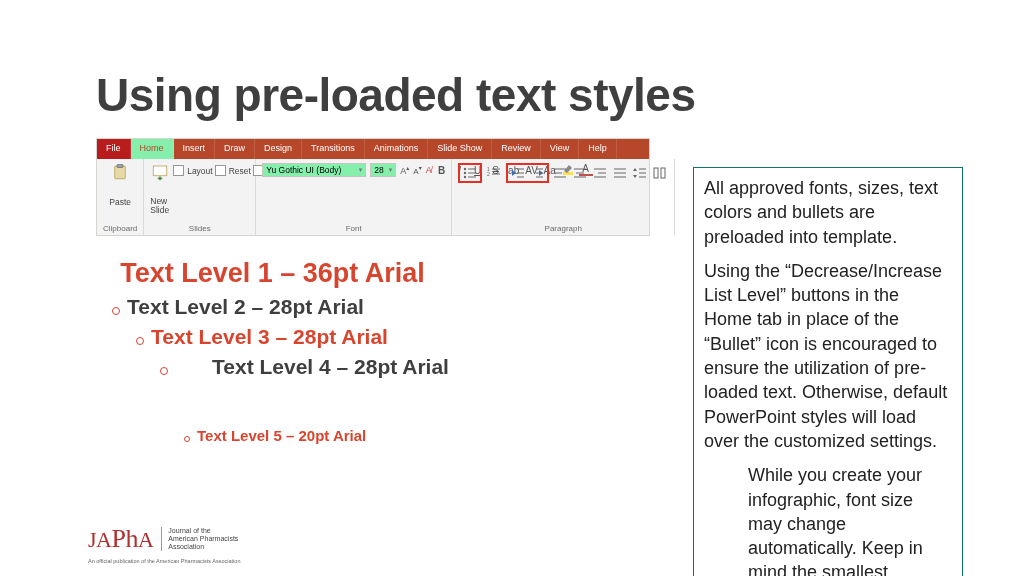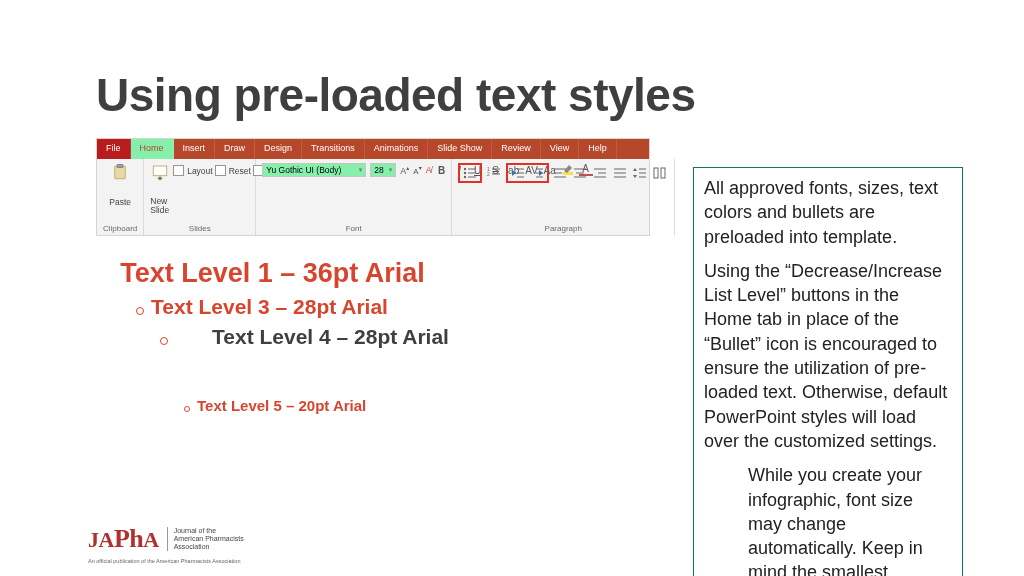--- a/index.html
+++ b/index.html
@@ -42,21 +42,21 @@
   .l4 .ob { border-color:#d8452f; }
   .l5 { color:#d8452f; font-weight:700; font-size:15px; margin-left:88px;margin-top:48px; }
 
   
   .infobox { position: absolute; left: 693px; top: 167px; width: 270px; border: 1px solid #0f766e; padding: 8px 10px; font-size: 18px; line-height: 1.35; color: #222; }
   .infobox p { margin-bottom: 10px; }
   .infobox p:last-child { margin-bottom: 0; margin-left: 44px; }
 
   
   .footer { position: absolute; left: 88px; bottom: 22px; display:flex; align-items:center; gap:8px; }
-  .japha { font-family: 'Times New Roman', serif; font-weight:700; color:#b02f2f; font-size:22px; letter-spacing:-0.5px; }
+  .japha { font-family: 'Times New Roman', serif; font-weight:400; color:#b02f2f; font-size:22px; letter-spacing:-0.5px; }
   .japha .ph { font-size:26px; }
   .japha-sub { font-size:7px; color:#444; line-height:1.15; border-left:1px solid #999; padding-left:6px; }
   .japha-tag { position:absolute; left:88px; bottom:12px; font-size:5.5px; color:#666; }
 </style>
 </head>
 <body>
 
 <div class="slide">
 
   <div class="title">Using pre-loaded text styles</div>
@@ -244,20 +244,24 @@
               </span>
           </div>
         </div>
         <div class="group-label">Paragraph</div>
       </div>
     </div>
   </div>
 
   <div class="levels">
     <div class="l1">Text Level 1 – 36pt Arial</div>
+    <div class="bullet-row l2">
+        <span class="ob"></span>
+        <span>Text Level 2 – 28pt Arial</span>
+      </div>
     <div class="bullet-row l3">
         <span class="ob"></span>
         <span>Text Level 3 – 28pt Arial</span>
       </div>
     <div class="bullet-row l4">
         <span class="ob"></span>
         <span>Text Level 4 – 28pt Arial</span>
       </div>
     <div class="bullet-row l5">
         <span class="ob" style="width:6px;height:6px"></span>

